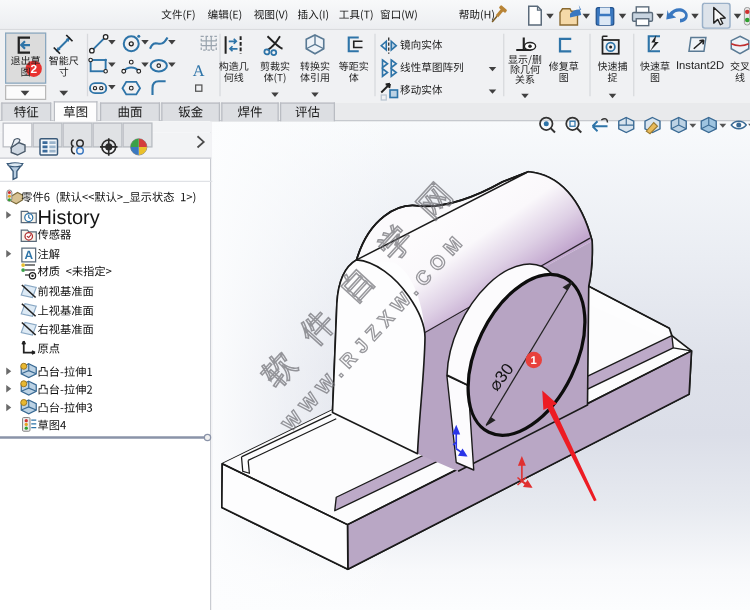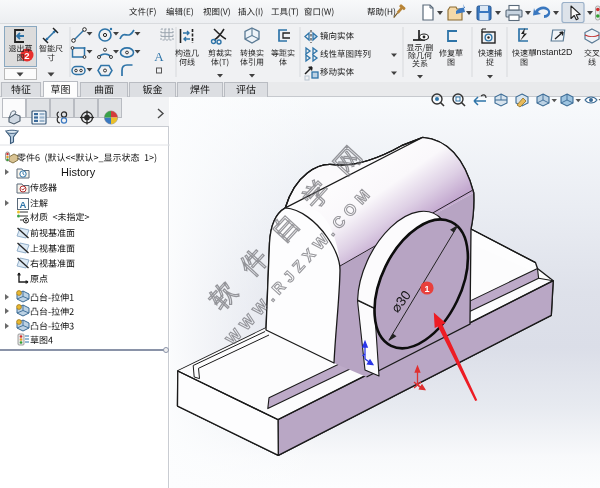--- a/index.html
+++ b/index.html
@@ -9,35 +9,35 @@
 .abs { position:absolute; }
 
 
 #menubar { position:absolute; left:0; top:0; width:600px; height:24px;
   background:linear-gradient(#f8f9fa,#eceef1); border-bottom:1px solid #d9dbde; }
 #logobtn { position:absolute; left:1px; top:0px; width:115px; height:23px;
   background:linear-gradient(#ffffff,#e6e6e6); border:1px solid #c4c4c4; border-radius:2px; }
 
 
 #ribbon { position:absolute; left:0; top:24px; width:600px; height:58px; background:#f0f1f3; }
-.rlabel { position:absolute; font-size:9px; line-height:8.5px; color:#222; white-space:nowrap; }
+.rlabel { position:absolute; font-size:9px; line-height:8.5px; color:#222; text-align:center; white-space:nowrap; }
 
 
 #tabrow { position:absolute; left:0; top:82px; width:600px; height:15px; background:#e9eaec; border-bottom:1px solid #c6c9ce; }
 .tab { position:absolute; top:82px; height:15px; font-size:11px; color:#1b1b1b; text-align:center;
   background:#dcdee2; border:1px solid #b9bcc2; border-bottom:none; line-height:14px; }
 .tab.active { background:#fdfdfd; height:16px; top:81px; z-index:2; }
 
 
 #leftpanel { position:absolute; left:0; top:97px; width:169px; height:391px; background:#ffffff; border-right:1px solid #c9ccd2; }
 #paneltop { position:absolute; left:0; top:0; width:169px; height:9px; background:#f2f3f5; }
 #ptabs { position:absolute; left:0; top:9px; width:169px; height:21px; background:#f2f3f5; border-bottom:1px solid #c9ccd2; }
 .ptab { position:absolute; top:1px; width:24px; height:20px; background:#e0e2e5; border:1px solid #b9bcc2; }
 .ptab.active { background:#fbfbfc; }
-.treerow { position:absolute; left:0; font-size:11px; color:#141414; white-space:nowrap;margin-left:31px; }
+.treerow { position:absolute; left:0; font-size:16px; color:#141414; white-space:nowrap; }
 .tarrow { position:absolute; width:0; height:0; border-top:3.5px solid transparent; border-bottom:3.5px solid transparent; border-left:4.5px solid #6a6a6a; }
 
 
 #viewport { position:absolute; left:170px; top:97px; width:430px; height:391px;
   background:
    linear-gradient(90deg, rgba(252,253,254,0.95) 0%, rgba(252,253,254,0) 35%),
    linear-gradient(180deg, #f8fafc 0%, #eaedf3 28%, #dee1ea 50%, #dbdee8 64%, #e7eaf0 79%, #f8f9fb 92%, #fcfdfe 100%);
 }
 </style>
 </head>

